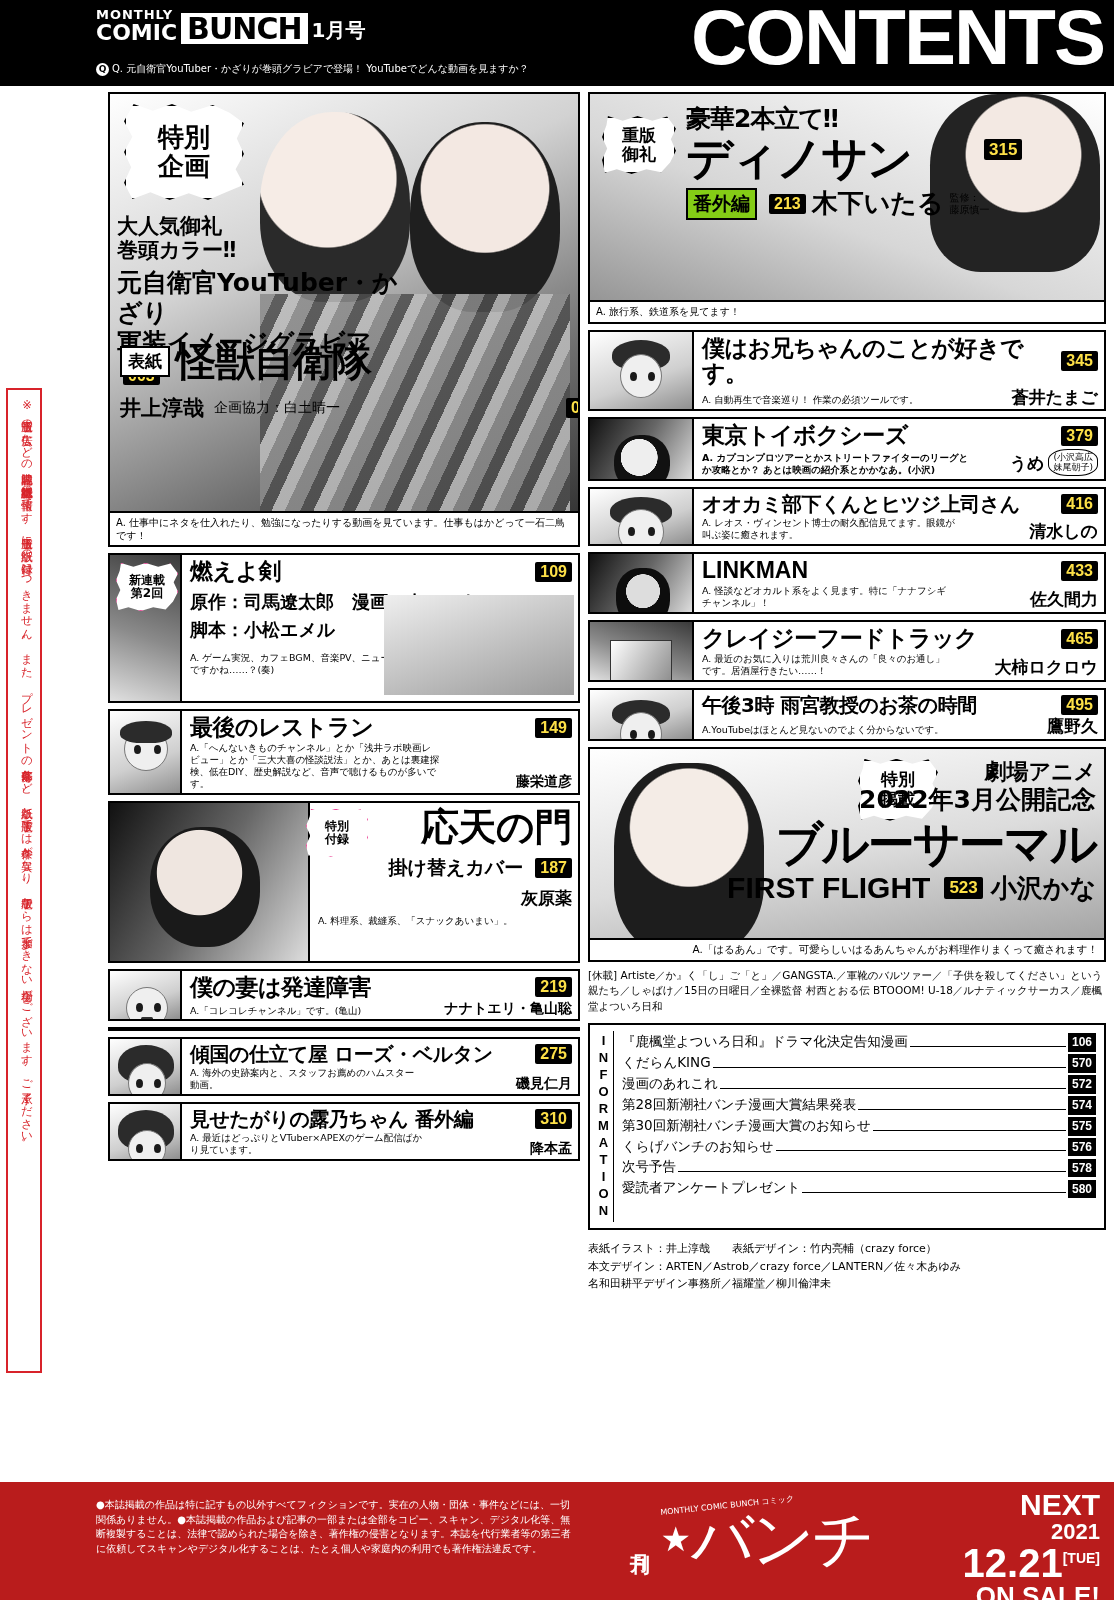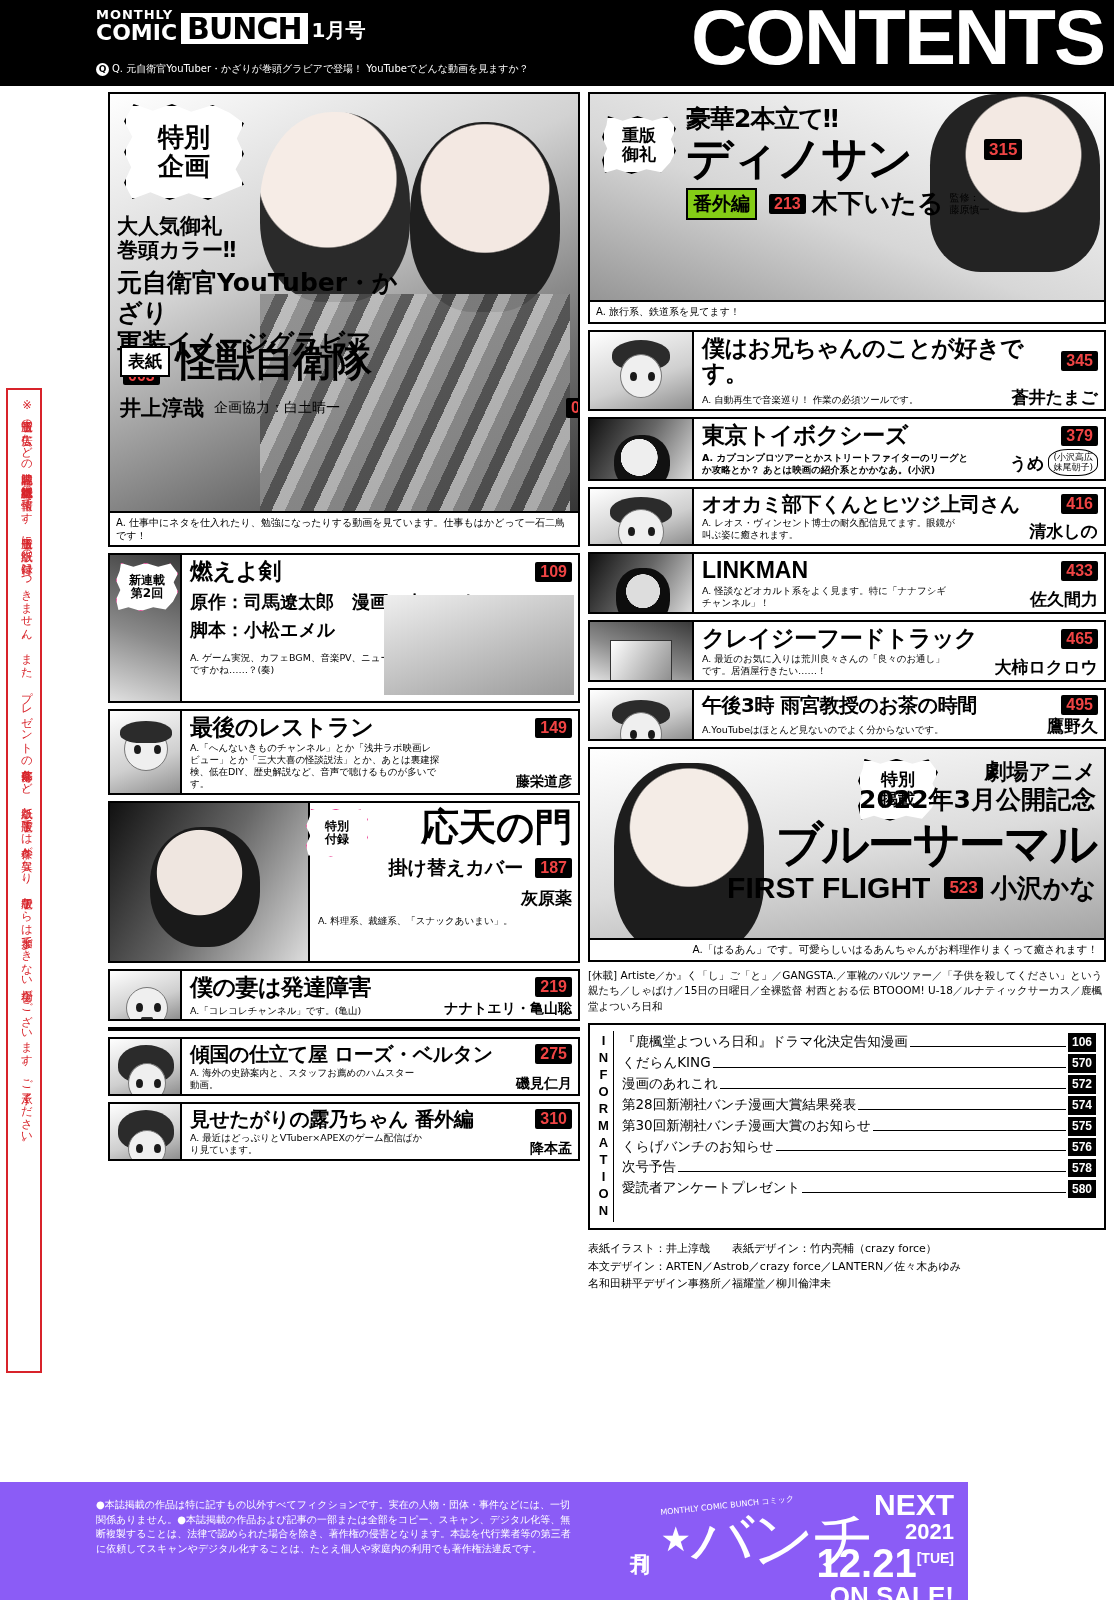--- a/index.html
+++ b/index.html
@@ -67,21 +67,21 @@
     background:#e9e9e9; position:relative;
   }
   .thumb.wide { width:104px; flex:0 0 104px; }
   .entry-body { flex:1; padding:4px 6px 3px 8px; position:relative; }
   .title-row { display:flex; align-items:center; justify-content:space-between; }
   .etitle {
     font-size:23px; font-weight:bold; letter-spacing:-0.5px; line-height:1.1;
   }
   .etitle.sm { font-size:20px; }
   .pagenum {
-    background:#000; color:#ef4444; font-weight:bold; font-size:16px;
+    background:#000; color:#fde047; font-weight:bold; font-size:16px;
     padding:1px 5px; letter-spacing:0px; font-family:"Liberation Sans", sans-serif;
     border-radius:2px; margin-left:6px; flex:0 0 auto;
   }
   .answer { font-size:9.5px; line-height:1.25; margin-top:2px; }
   .author {
     text-align:right; font-size:17px; font-weight:bold; margin-top:1px;
     line-height:1.1;
   }
   .author.sm { font-size:14px; }
   .meta-small { font-size:9px; line-height:1.2; }
@@ -167,21 +167,21 @@
   .info-list { flex:1; }
   .info-row { display:flex; align-items:flex-end; font-size:13.5px; line-height:1.55; }
   .info-text { white-space:nowrap; }
   .info-dash { flex:1; border-bottom:1.5px solid #000; margin:0 2px 5px 2px; }
   .info-pg { background:#000; color:#fff; font-weight:bold; font-size:12px; padding:0 4px; font-family:"Liberation Sans", sans-serif; }
 
   
   .staff { font-size:11px; line-height:1.6; }
 
   
-  .footer { position:absolute; left:0; bottom:0; width:968px; height:118px; background:#8b5cf6; color:#fff; }
+  .footer { position:absolute; left:0; bottom:0; width:1114px; height:118px; background:#b91c1c; color:#fff; }
   .disclaimer { position:absolute; left:96px; top:16px; width:480px; font-size:10px; line-height:1.45; }
   .bunch-logo {
     position:absolute; left:600px; top:14px; width:300px; height:86px;
     display:flex; align-items:center; justify-content:center;
   }
   .bl-get { font-size:20px; font-weight:bold; color:#fff; margin-right:6px; writing-mode:vertical-rl; }
   .bl-star { font-size:34px; color:#fff; }
   .bl-main { font-size:62px; font-weight:normal; color:#fff; letter-spacing:-3px; }
   .next-block { position:absolute; right:14px; top:8px; text-align:right; color:#fff; }
   .nb-next { font-size:30px; font-weight:bold; font-family:"Liberation Sans", sans-serif; line-height:1; }

